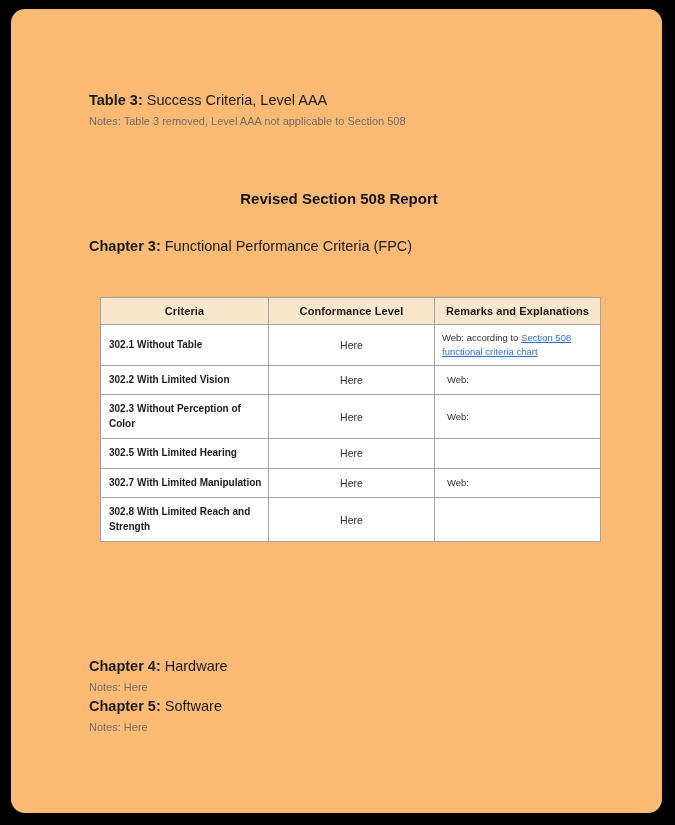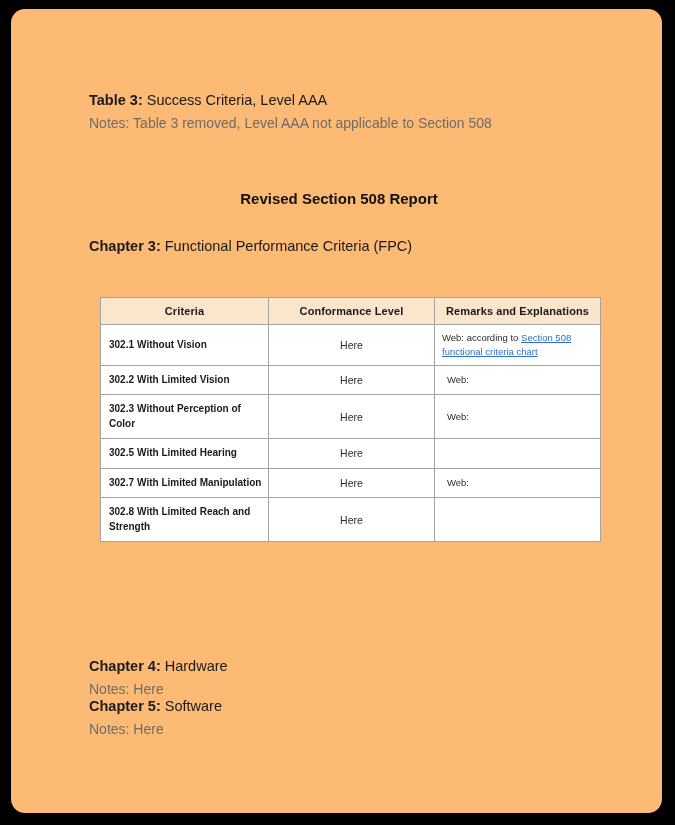--- a/index.html
+++ b/index.html
@@ -35,21 +35,21 @@
     font-size: 14.5px;
     color: #1a1a1a;
     font-weight: 400;
     line-height: 1.3;
     white-space: nowrap;
   }
   .heading .lead {
     font-weight: 700;
   }
   .notes {
-    font-size: 14px;
+    font-size: 11px;
     color: #6d6d6d;
     line-height: 1.35;
     margin-top: 4px;
     white-space: nowrap;
   }
   .doc-title {
     font-size: 15px;
     font-weight: 700;
     color: #111111;
     text-align: center;
@@ -146,21 +146,21 @@
         <thead>
           <tr>
             <th>Criteria</th>
             <th>Conformance Level</th>
             <th>Remarks and Explanations</th>
           </tr>
         </thead>
         <tbody>
 
           <tr>
-            <td class="crit"><span class="num">302.1</span><span>Without Vision</span></td>
+            <td class="crit"><span class="num">302.1</span><span>Without Table</span></td>
             <td class="conf">Here</td>
             <td class="rem"><span>Web: according to </span><a class="reflink" href="#">Section 508 functional criteria chart</a></td>
           </tr>
 
           <tr>
             <td class="crit"><span class="num">302.2</span><span>With Limited Vision</span></td>
             <td class="conf">Here</td>
             <td class="rem mid">Web:</td>
           </tr>
 

